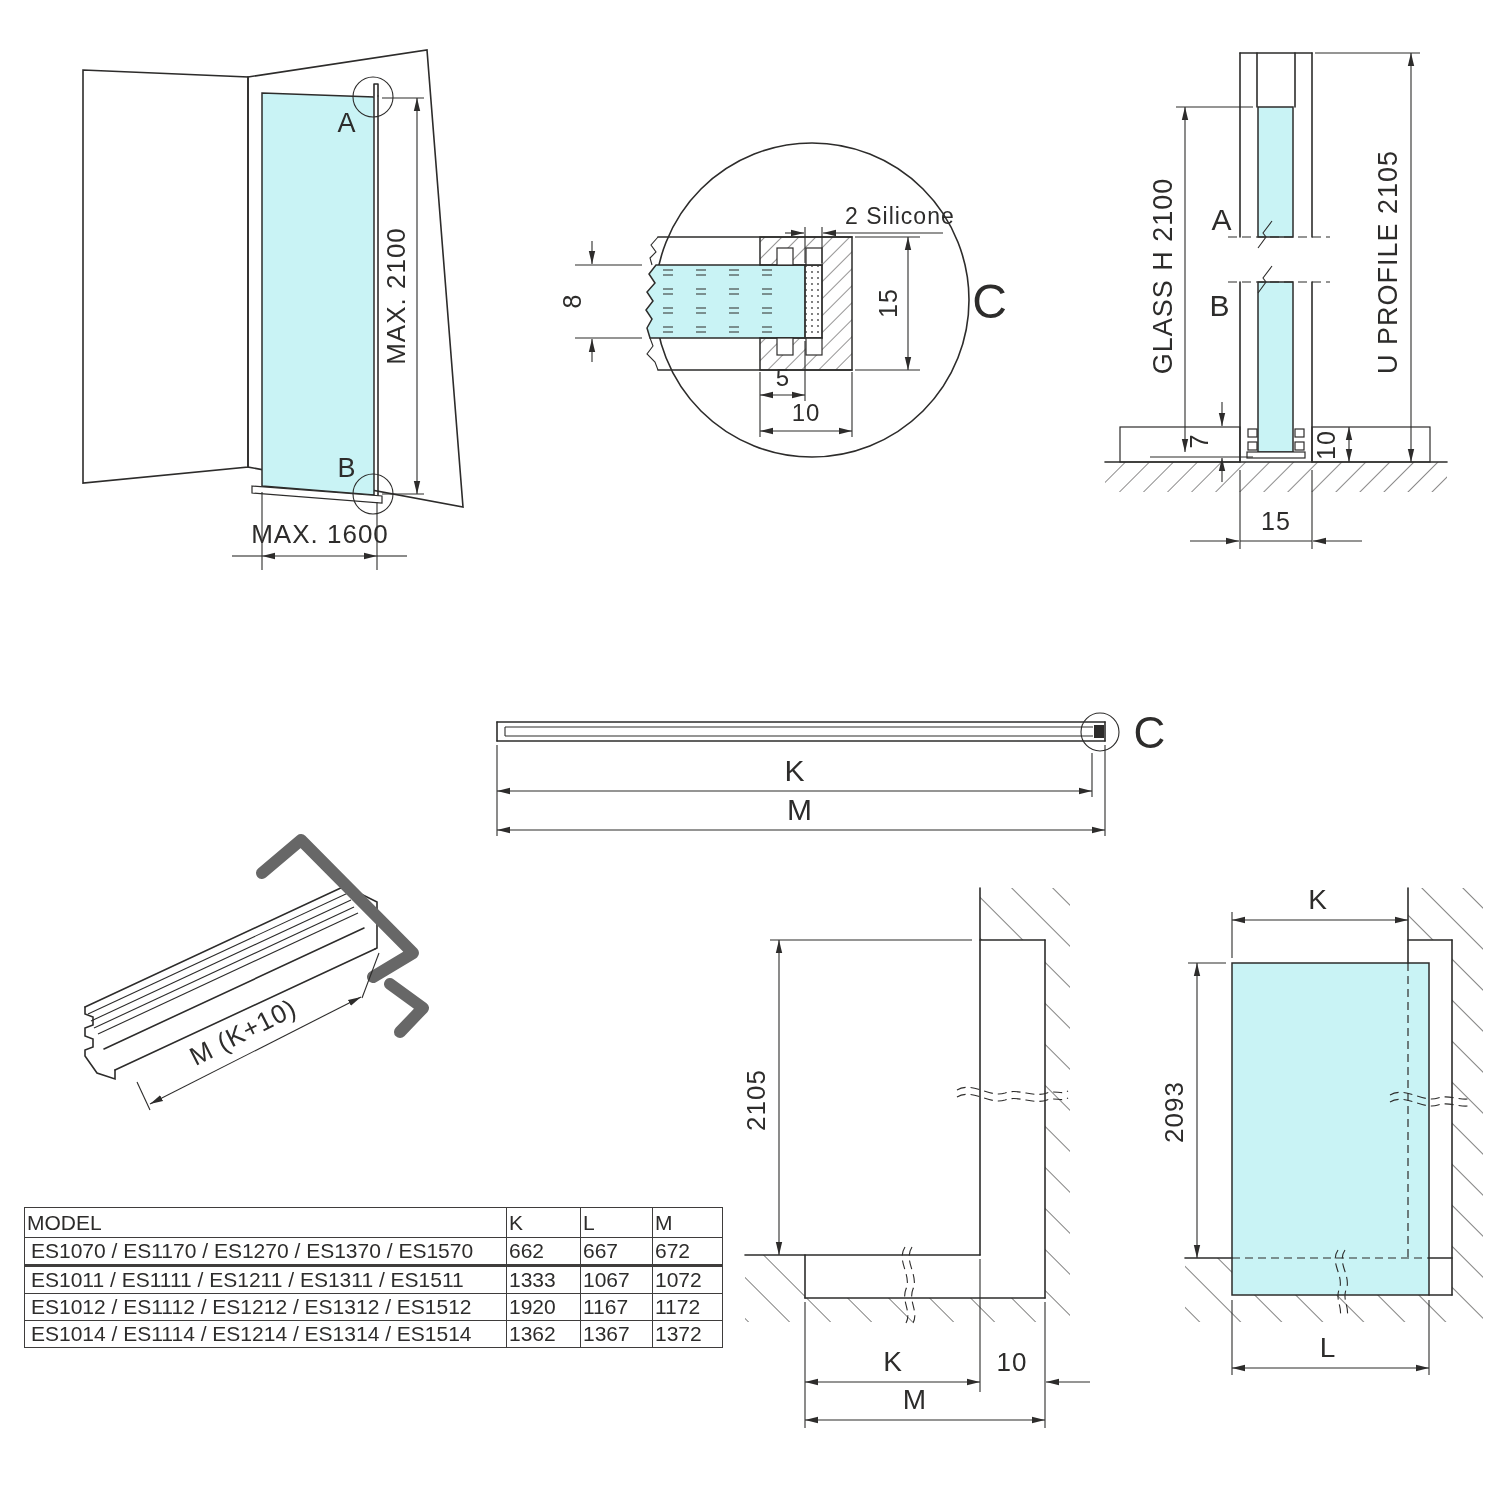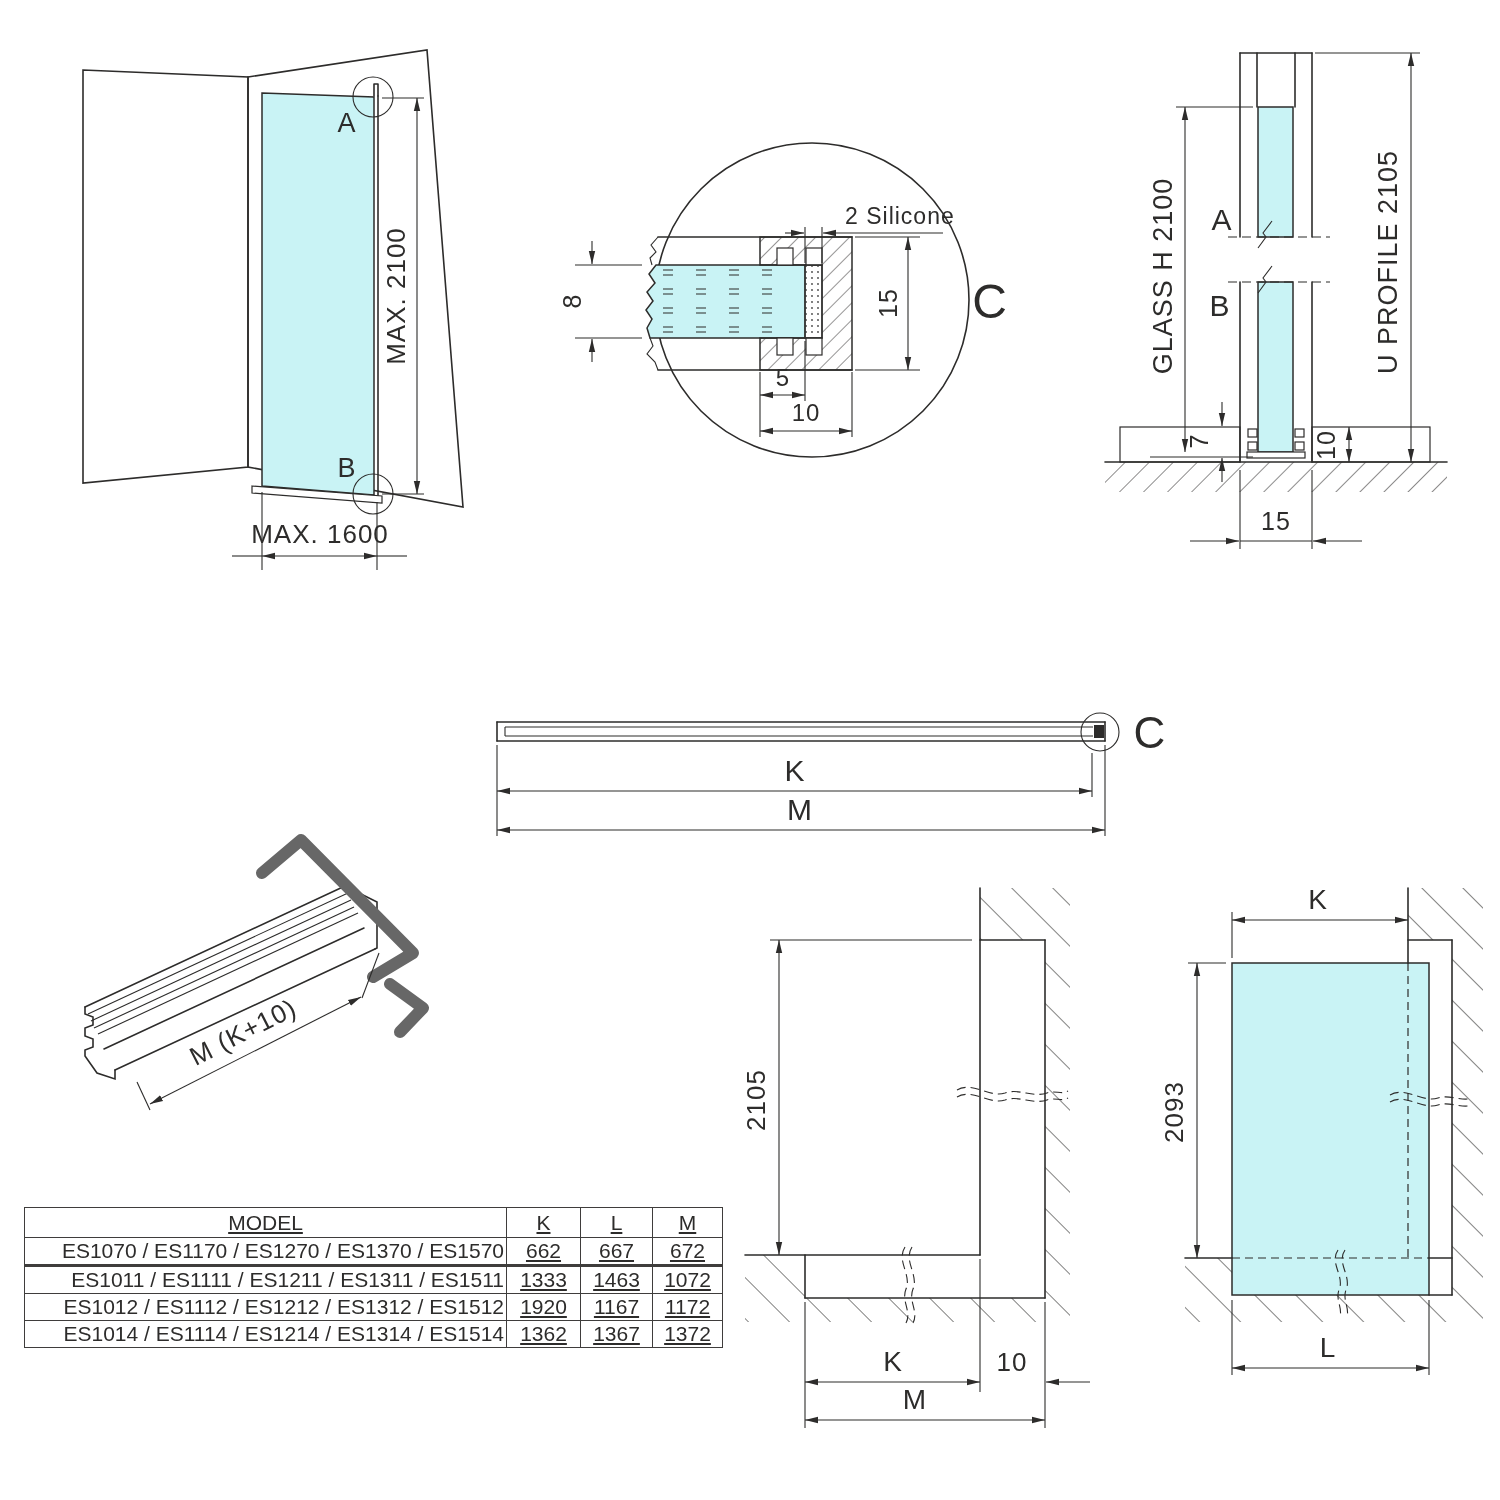--- a/index.html
+++ b/index.html
@@ -12,22 +12,22 @@
   .dash{stroke:#2d2c2b;stroke-width:1.2;fill:none;stroke-dasharray:8 5;}
   .wavy{stroke:#2d2c2b;stroke-width:1.1;fill:none;stroke-dasharray:9 5;}
   .white{fill:#ffffff;stroke:#2d2c2b;stroke-width:1.2;}
   .glass{fill:#c9f3f5;stroke:#2d2c2b;stroke-width:1.5;}
   .gray{stroke:#676767;stroke-width:12;fill:none;stroke-linecap:round;stroke-linejoin:round;}
   
   .sizes{position:absolute;left:24px;top:1207px;width:698px;border-collapse:collapse;
          table-layout:fixed;font-size:21px;color:#2d2c2b;}
   .sizes th,.sizes td{border:1.6px solid #3f3d3c;height:26px;padding:0 2px;
          font-weight:normal;white-space:nowrap;overflow:hidden;}
-  .sizes .c{text-align:center;text-decoration:underline;}
-  .sizes td.model{text-align:right;padding-left:6px;}
+  .sizes .c{text-align:left;}
+  .sizes td.model{text-align:left;padding-left:6px;}
   .sizes tr.grp td{border-top-width:3px;}
   .sizes tr th{height:29px;}
 </style>
 </head>
 <body>
 
 <div class="stage">
 <svg width="1500" height="1500" viewBox="0 0 1500 1500">
   <defs>
     <marker id="ar" markerUnits="userSpaceOnUse" markerWidth="14" markerHeight="10" refX="13" refY="5" orient="auto-start-reverse">
@@ -288,21 +288,21 @@
   </tr>
   <tr>
           <td class="model">ES1070 / ES1170 / ES1270 / ES1370 / ES1570</td>
           <td class="c">662</td>
           <td class="c">667</td>
           <td class="c">672</td>
         </tr>
   <tr class="grp">
           <td class="model">ES1011 / ES1111 / ES1211 / ES1311 / ES1511</td>
           <td class="c">1333</td>
-          <td class="c">1463</td>
+          <td class="c">1067</td>
           <td class="c">1072</td>
         </tr>
   <tr>
           <td class="model">ES1012 / ES1112 / ES1212 / ES1312 / ES1512</td>
           <td class="c">1920</td>
           <td class="c">1167</td>
           <td class="c">1172</td>
         </tr>
   <tr>
           <td class="model">ES1014 / ES1114 / ES1214 / ES1314 / ES1514</td>

